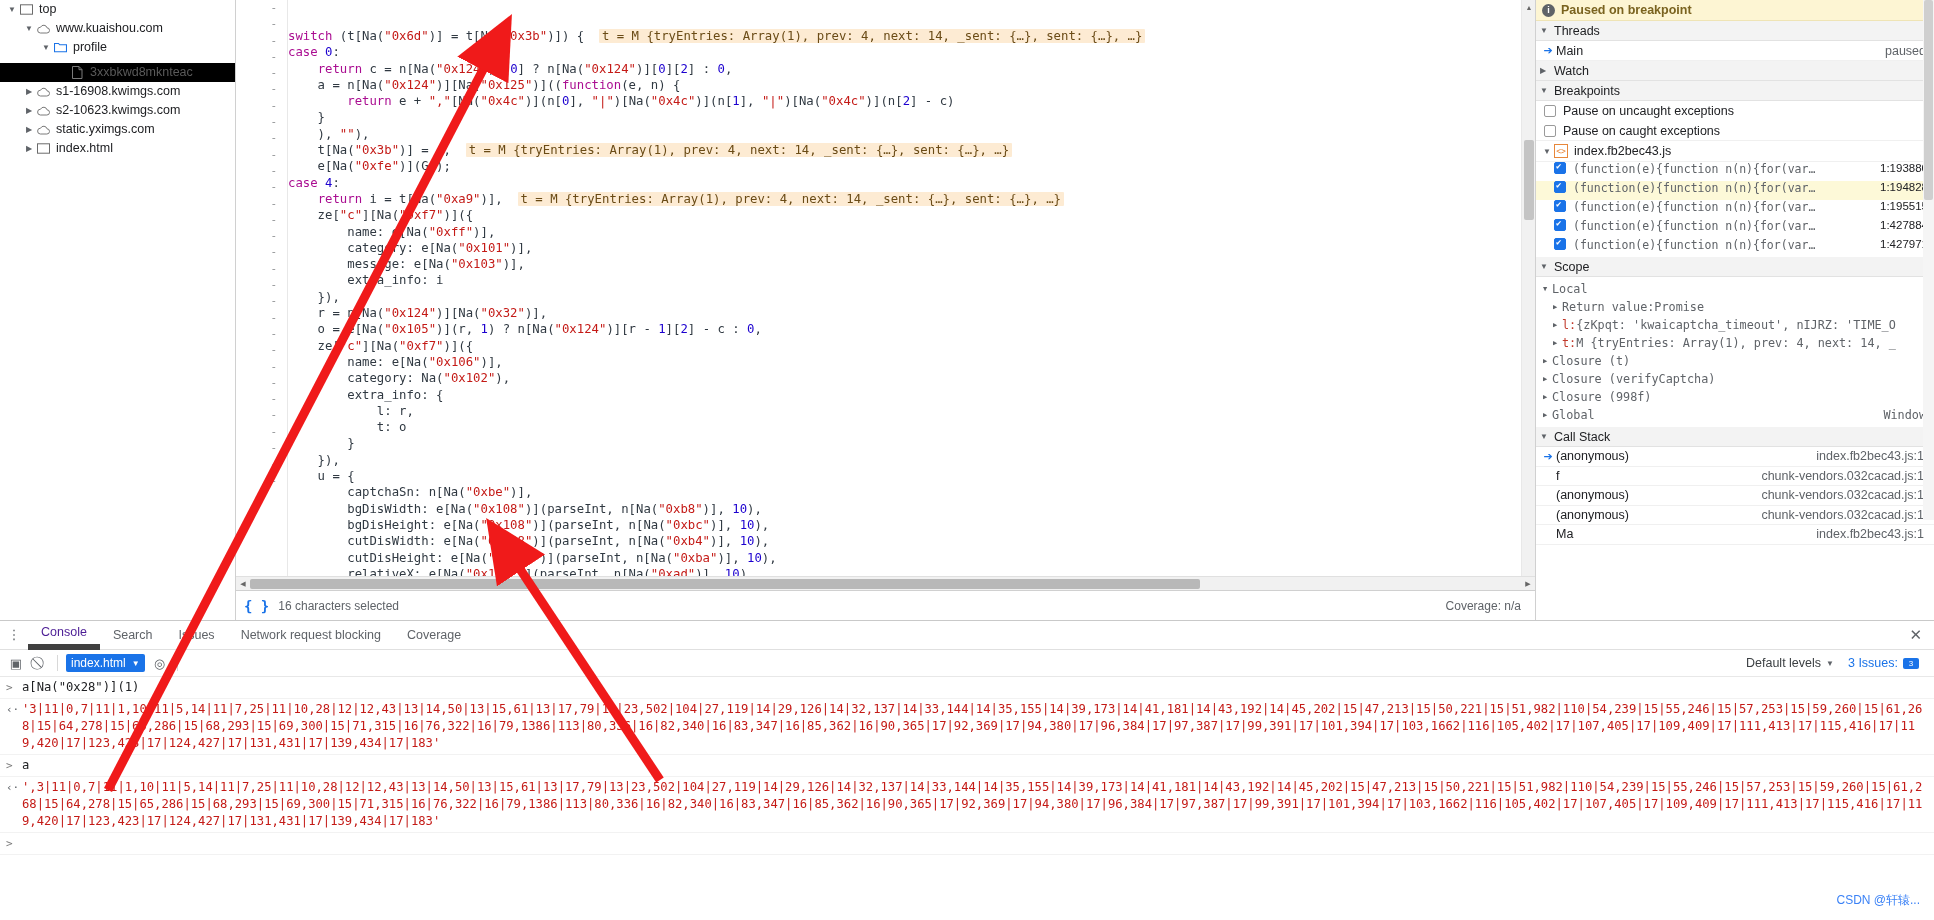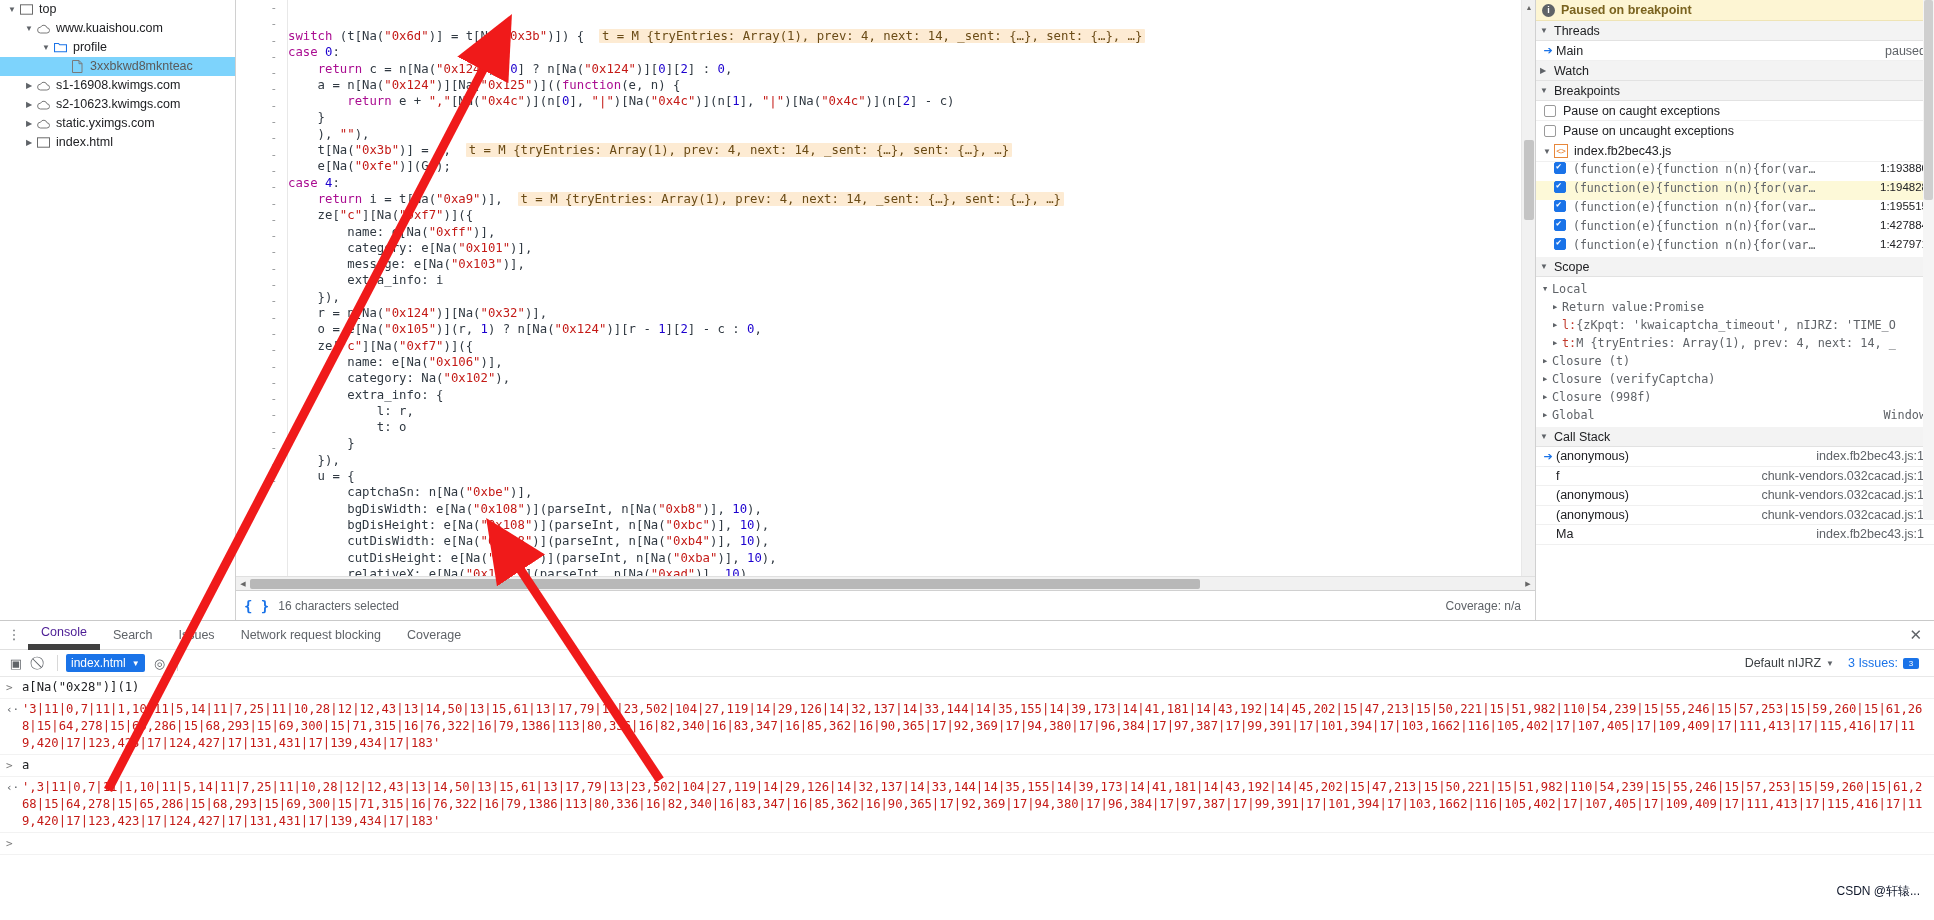--- a/index.html
+++ b/index.html
@@ -26,21 +26,21 @@
     font-size: 12.5px;
     overflow: hidden;
   }
   .tree-row {
     display: flex; align-items: center;
     height: 19px; line-height: 19px;
     white-space: nowrap;
     padding-right: 4px;
     cursor: default;
   }
-  .tree-row.selected { background: #7dd3fc; color: #5f6368; }
+  .tree-row.selected { background: #000000; color: #5f6368; margin-top: 6px; }
   .twisty {
     width: 12px; flex: 0 0 12px; text-align: center;
     font-size: 8px; color: #5f6368;
   }
   .tree-ico { width: 17px; flex: 0 0 17px; display: flex; align-items: center; justify-content: center; }
   .tree-label { padding-left: 4px; color: #202124; }
   .tree-row.selected .tree-label { color: #5a5a5a; }
 
   
   .editor-pane {
@@ -268,22 +268,22 @@
   .c-gutter { width: 16px; flex: 0 0 16px; color: #7a7a7a; font-size: 11px; }
   .c-gutter.resp { color: #5f6368; }
   .c-text { white-space: pre-wrap; word-break: break-all; padding-right: 8px; }
   .c-text.result { color: #c41a16; }
 
   
   .arrows { position: absolute; left:0; top:0; width:1934px; height:920px; pointer-events:none; }
 
   
   .watermark {
-    position: absolute; right: 14px; bottom: 20px;
-    color: #0f172a; font-size: 12px;
+    position: absolute; right: 14px; bottom: 11px;
+    color: #3b82f6; font-size: 12px;
   }
 </style>
 </head>
 <body>
 
 <div id="app">
 
   <div class="sources-row">
 
     <div class="nav-pane">
@@ -443,27 +443,27 @@
       <div class="sect-head">
         <span class="tw">▶</span>
         <span>Watch</span>
       </div>
 
       <div class="sect-head">
         <span class="tw">▼</span>
         <span>Breakpoints</span>
       </div>
 
+      <div class="d-row plainrow">
+        <span class="cbx"></span>
+        <span>Pause on uncaught exceptions</span>
+      </div>
       <div class="d-row">
         <span class="cbx"></span>
         <span>Pause on caught exceptions</span>
-      </div>
-      <div class="d-row plainrow">
-        <span class="cbx"></span>
-        <span>Pause on uncaught exceptions</span>
       </div>
 
       <div class="bp-file">
         <span class="tw" style="width:14px;font-size:8px;color:#5f6368;text-align:center">▼</span>
         <span class="code-badge">&lt;&gt;</span>
         <span>index.fb2bec43.js</span>
       </div>
       <div id="bp-host">
           <div class="bp-item">
             <span class="cbx on"></span>
@@ -600,21 +600,21 @@
       <span class="tb-ico">▣</span>
       <span class="tb-ico">⃠</span>
       <span class="tb-sep"></span>
       <span class="ctx-select">
         <span>index.html</span>
         <span class="car">▼</span>
       </span>
       <span class="tb-ico">◎</span>
       <span class="tb-sep"></span>
       <span class="levels">
-        <span>Default nIJRZ</span>
+        <span>Default levels</span>
         <span class="car">▼</span>
       </span>
       <span class="issues-chip">
         <span>3 Issues:</span>
         <span class="sq">3</span>
       </span>
     </div>
 
     <div class="console-body">
       <div id="console-host">

